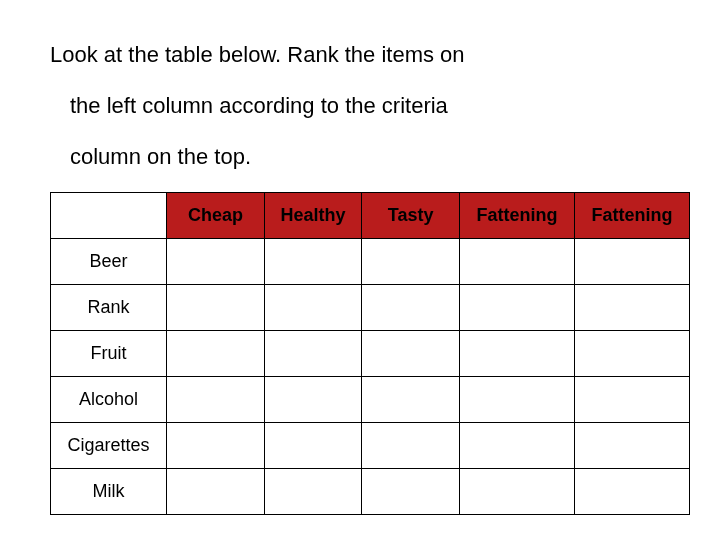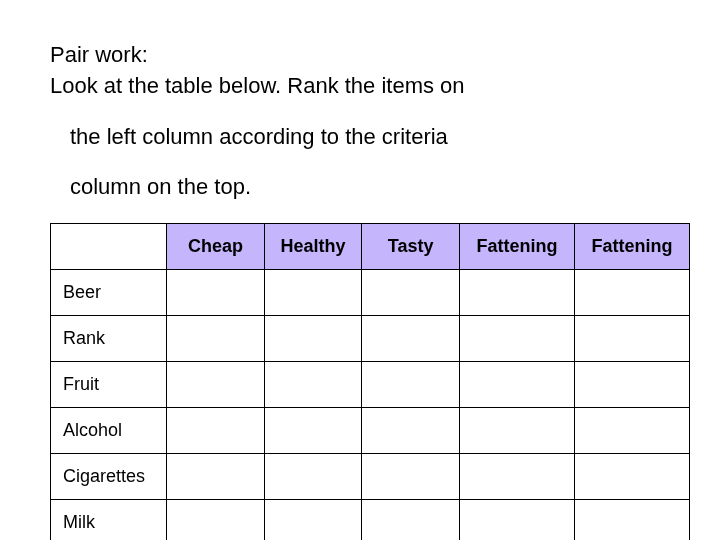--- a/index.html
+++ b/index.html
@@ -44,42 +44,41 @@
       padding: 8px 12px;
       font-size: 18px;
       color: #000000;
       min-width: 90px;
       height: 46px;
     }
 
     th {
       font-weight: bold;
       text-align: center;
-      background: #c4b5fd;
+      background: #b91c1c;
     }
 
     td.row-label {
       font-weight: normal;
-      text-align: left;
+      text-align: center;
     }
 
     td.data-cell {
       background: #ffffff;
     }
 
     .empty-header {
       border: 1.5px solid #000000;
       background: #ffffff;
     }
   </style>
 </head>
 <body>
 
 <div class="instruction-text">
-  <span class="line1">Pair work:</span>
   <span class="line1">Look at the table below. Rank the items on</span>
   <span class="line2">the left column according to the criteria</span>
   <span class="line2">column on the top.</span>
 </div>
 
 <table>
   <thead>
     <tr>
       <th class="empty-header"></th>
       <th>Cheap</th>

